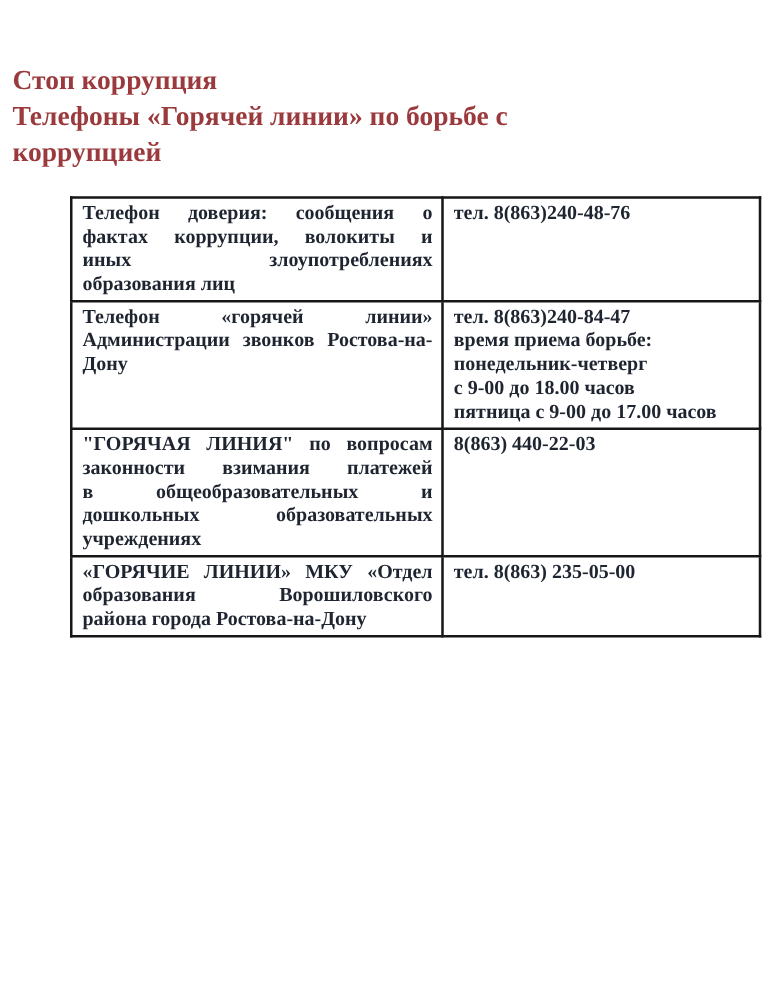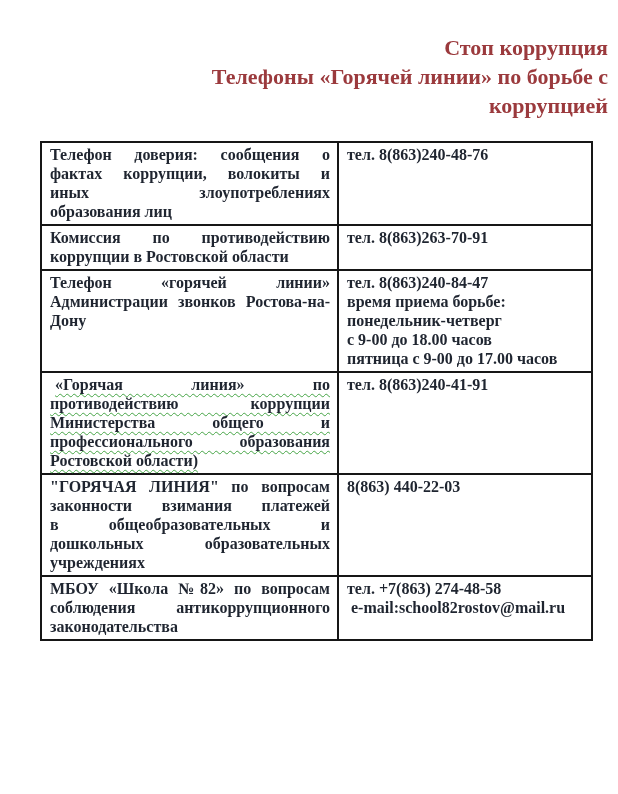--- a/index.html
+++ b/index.html
@@ -20,31 +20,31 @@
     height: 794px;
     font-family: "Liberation Serif", serif;
     overflow: hidden;
   }
   .page {
     width: 618px;
     height: 794px;
     background: #ffffff;
   }
   .doc-title {
-    margin: 33px 10px 0 10px;
-    text-align: right;
+    margin: 49px 10px 0 10px;
+    text-align: left;
     font-weight: bold;
     font-size: 22px;
     line-height: 29px;
     color: var(--title-color);
   }
   table.hotline {
     border-collapse: collapse;
     table-layout: fixed;
-    margin: 21px 0 0 40px;
+    margin: 21px 0 0 56px;
     width: 551px;
   }
   col.c-left  { width: 297px; }
   col.c-right { width: 254px; }
   td {
     border: 2px solid var(--border-color);
     vertical-align: top;
     padding: 2px 7px 3px 8px;
   }
   .line {
@@ -96,72 +96,50 @@
             <div class="line just">фактах коррупции, волокиты и</div>
             <div class="line just">иных злоупотреблениях</div>
             <div class="line">образования лиц</div>
           </td>
           <td>
             <div class="line">тел. 8(863)240-48-76</div>
           </td>
         </tr>
         <tr>
           <td>
-            <div class="line just">Комиссия по противодействию</div>
-            <div class="line">коррупции в Ростовской области</div>
-          </td>
-          <td>
-            <div class="line">тел. 8(863)263-70-91</div>
-          </td>
-        </tr>
-        <tr>
-          <td>
             <div class="line just">Телефон «горячей линии»</div>
             <div class="line just">Администрации звонков Ростова-на-</div>
             <div class="line">Дону</div>
           </td>
           <td>
             <div class="line">тел. 8(863)240-84-47</div>
             <div class="line">время приема борьбе:</div>
             <div class="line">понедельник-четверг</div>
             <div class="line">с 9-00 до 18.00 часов</div>
             <div class="line">пятница с 9-00 до 17.00 часов</div>
-          </td>
-        </tr>
-        <tr>
-          <td>
-            <div class="line just wavy-green" style="padding-left: 5px;">«Горячая линия» по</div>
-            <div class="line just wavy-green">противодействию коррупции</div>
-            <div class="line just wavy-green">Министерства общего и</div>
-            <div class="line just wavy-green">профессионального образования</div>
-            <div class="line wavy-green">Ростовской области)</div>
-          </td>
-          <td>
-            <div class="line">тел. 8(863)240-41-91</div>
           </td>
         </tr>
         <tr>
           <td>
             <div class="line just">"ГОРЯЧАЯ ЛИНИЯ" по вопросам</div>
             <div class="line just">законности взимания платежей</div>
             <div class="line just">в общеобразовательных и</div>
             <div class="line just">дошкольных образовательных</div>
             <div class="line">учреждениях</div>
           </td>
           <td>
             <div class="line">8(863) 440-22-03</div>
           </td>
         </tr>
         <tr>
           <td>
-            <div class="line just">МБОУ «Школа №82» по вопросам</div>
-            <div class="line just">соблюдения антикоррупционного</div>
-            <div class="line">законодательства</div>
+            <div class="line just">«ГОРЯЧИЕ ЛИНИИ» МКУ «Отдел</div>
+            <div class="line just">образования Ворошиловского</div>
+            <div class="line">района города Ростова-на-Дону</div>
           </td>
           <td>
-            <div class="line">тел. +7(863) 274-48-58</div>
-            <div class="line"> e-mail:school82rostov@mail.ru</div>
+            <div class="line">тел. 8(863) 235-05-00</div>
           </td>
         </tr>
       </tbody>
   </table>
 
 </div>
 
 </body></html>

